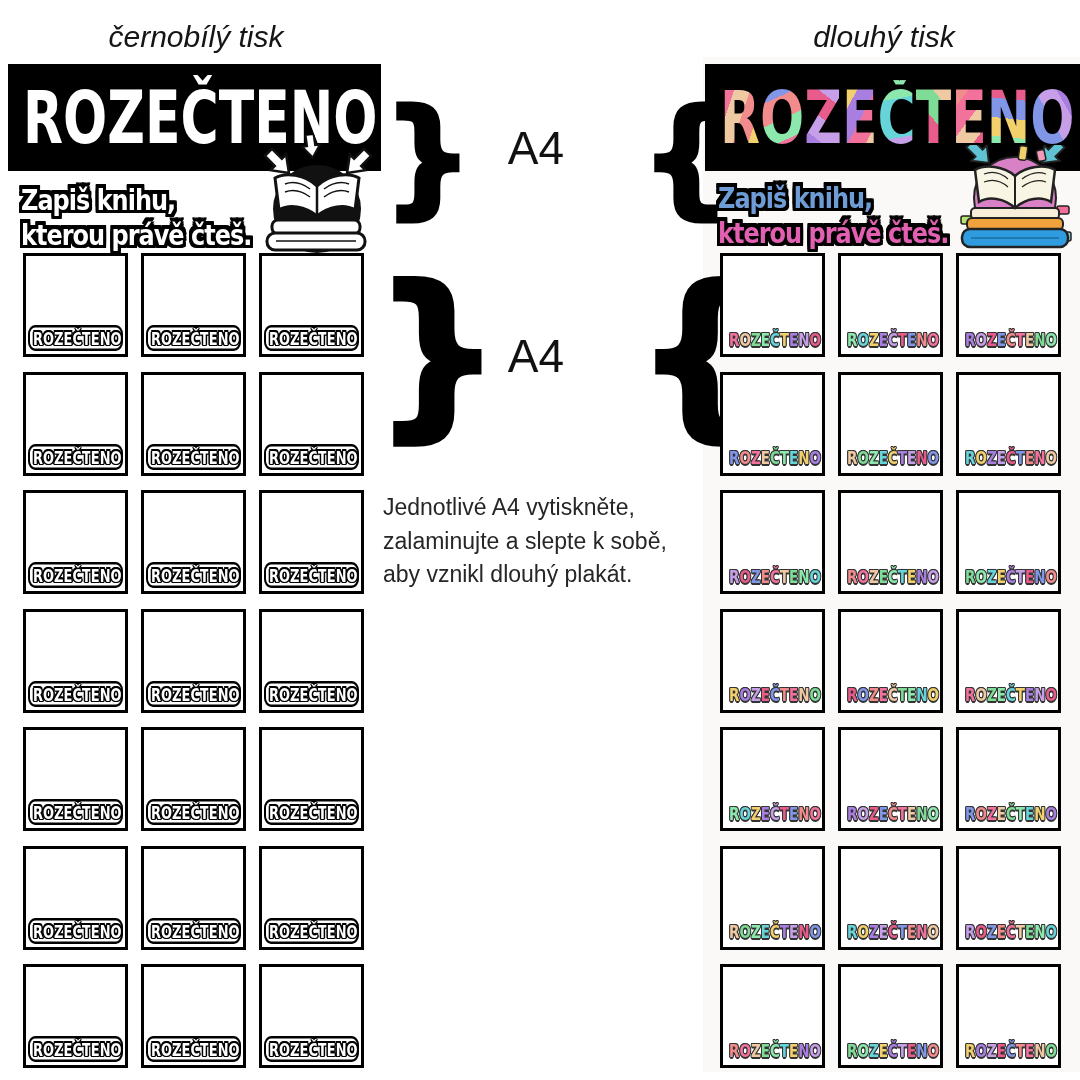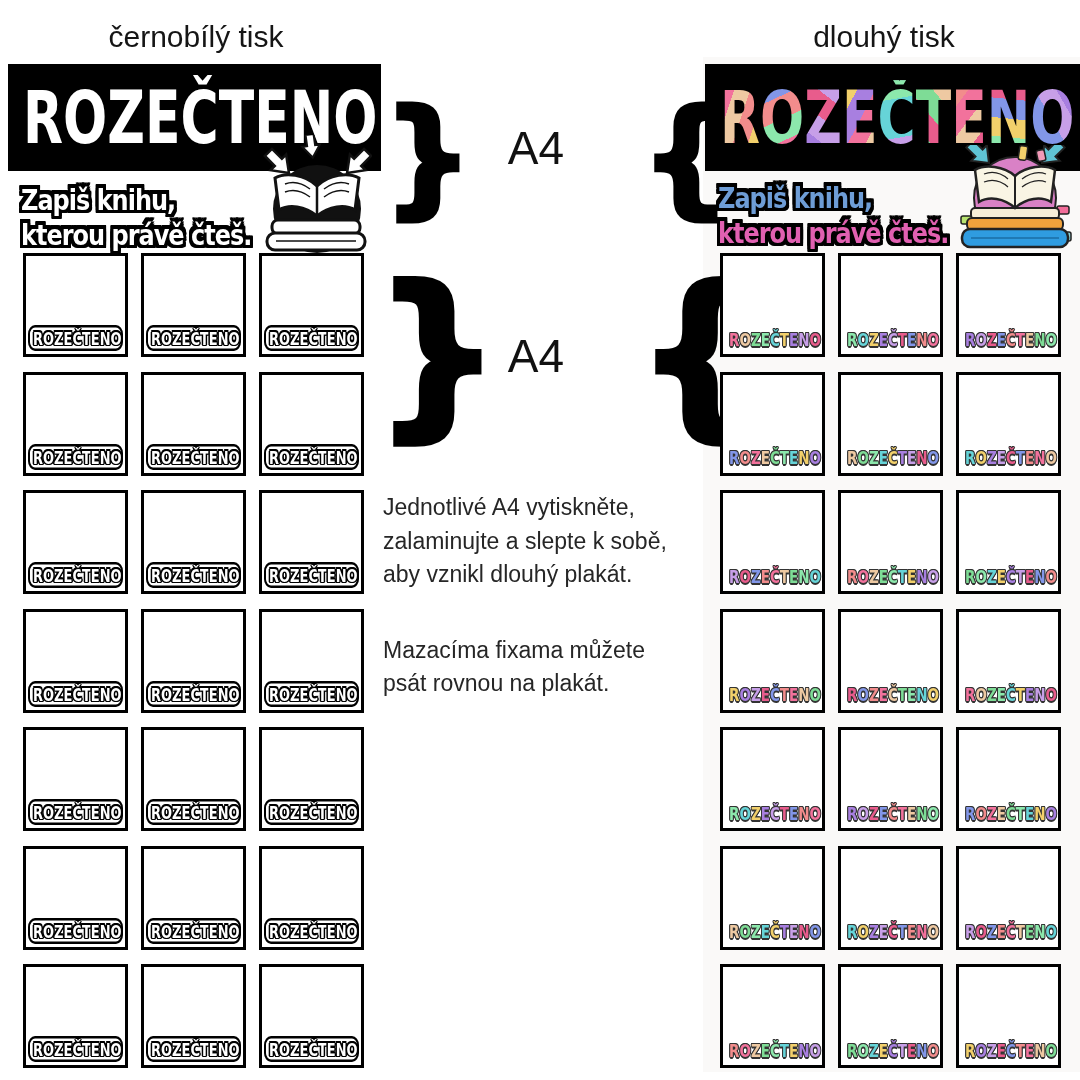--- a/index.html
+++ b/index.html
@@ -4,21 +4,21 @@
 <style>
   html,body{margin:0;padding:0;}
   body{
     width:1080px;height:1080px;position:relative;background:#ffffff;
     font-family:"Liberation Sans",sans-serif;overflow:hidden;
   }
 
   
   .heading{
     position:absolute;top:20px;width:320px;text-align:center;
-    font-size:30px;color:#151515;line-height:1.1;
+    font-size:30px;color:#151515;line-height:1.1;font-style:italic;
   }
   #heading-left{left:36px;}
   #heading-right{left:724px;}
 
   
   #right-panel{
     position:absolute;left:703px;top:57px;width:377px;height:1015px;
     background:#faf9f8;
   }
 
@@ -197,21 +197,20 @@
 
 <div class="brace" id="brace-top-close">}</div>
 <div class="a4-label" id="a4-top">A4</div>
 <div class="brace" id="brace-top-open">{</div>
 <div class="brace" id="brace-bottom-close">}</div>
 <div class="a4-label" id="a4-bottom">A4</div>
 <div class="brace" id="brace-bottom-open">{</div>
 
 <div id="instructions">
     <p>Jednotlivé A4 vytiskněte, zalaminujte a slepte k sobě, aby vznikl dlouhý plakát.</p>
-    <p>Mazacíma fixama můžete psát rovnou na plakát.</p>
   </div>
 
 <div class="grid" id="grid-left">
     <div class="cell">
       <div class="mini mini-bw"><span>R</span><span>O</span><span>Z</span><span>E</span><span>Č</span><span>T</span><span>E</span><span>N</span><span>O</span></div>
     </div>
     <div class="cell">
       <div class="mini mini-bw"><span>R</span><span>O</span><span>Z</span><span>E</span><span>Č</span><span>T</span><span>E</span><span>N</span><span>O</span></div>
     </div>
     <div class="cell">

